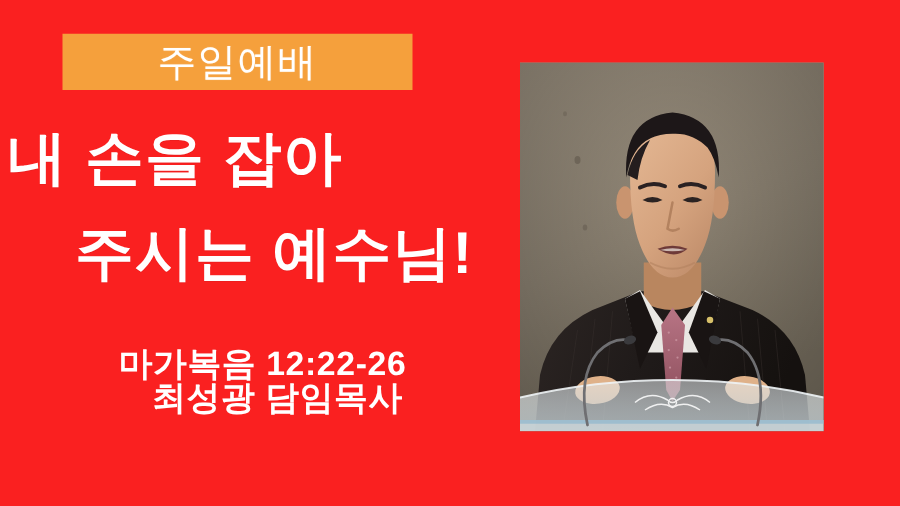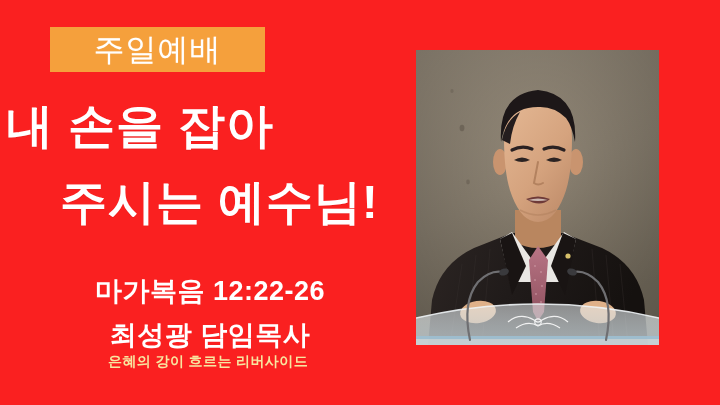--- a/index.html
+++ b/index.html
@@ -16,21 +16,21 @@
     background: #FA2020;
     font-family: "Liberation Sans", "DejaVu Sans", sans-serif;
     -webkit-font-smoothing: antialiased;
   }
 
   
   #service-badge {
     position: absolute;
     left: 50px;
     top: 27px;
-    width: 215px;
+    width: 280px;
     height: 45px;
     background: #F5A03C;
     display: flex;
     align-items: center;
     justify-content: center;
     box-sizing: border-box;
   }
   #service-badge .badge-text {
     color: #FFFFFF;
     font-size: 31px;
@@ -61,21 +61,21 @@
     font-size: 27px;
     font-weight: 700;
     line-height: 1;
     letter-spacing: 0.5px;
     white-space: nowrap;
     text-align: center;
     width: 420px;
     left: 0;
   }
   #scripture-ref { top: 278px; }
-  #speaker-name  { top: 322px; }
+  #speaker-name  { top: 305px; padding-left: 12px; }
 
   
   .church-line {
     position: absolute;
     color: #F8E6A0;
     font-size: 14px;
     font-weight: 700;
     line-height: 1;
     white-space: nowrap;
   }
@@ -102,21 +102,20 @@
   <div id="service-badge">
     <span class="badge-text">주일예배</span>
   </div>
 
   <div id="title-line-1" class="title-line">내 손을 잡아</div>
   <div id="title-line-2" class="title-line">주시는 예수님!</div>
 
   <div id="scripture-ref" class="subtitle-line">마가복음 12:22-26</div>
   <div id="speaker-name" class="subtitle-line">최성광 담임목사</div>
 
-  <div id="church-line-1" class="church-line">은혜의 강이 흐르는 리버사이드</div>
 
   <div id="speaker-photo">
     <svg class="photo-svg" viewBox="0 0 243 295" preserveAspectRatio="xMidYMid slice">
       <defs>
         <linearGradient id="wallGrad" x1="0" y1="0" x2="0.35" y2="1">
           <stop offset="0%" stop-color="#9c9180"></stop>
           <stop offset="55%" stop-color="#8e8474"></stop>
           <stop offset="100%" stop-color="#7e7565"></stop>
         </linearGradient>
         <linearGradient id="suitGrad" x1="0" y1="0" x2="1" y2="0.2">

